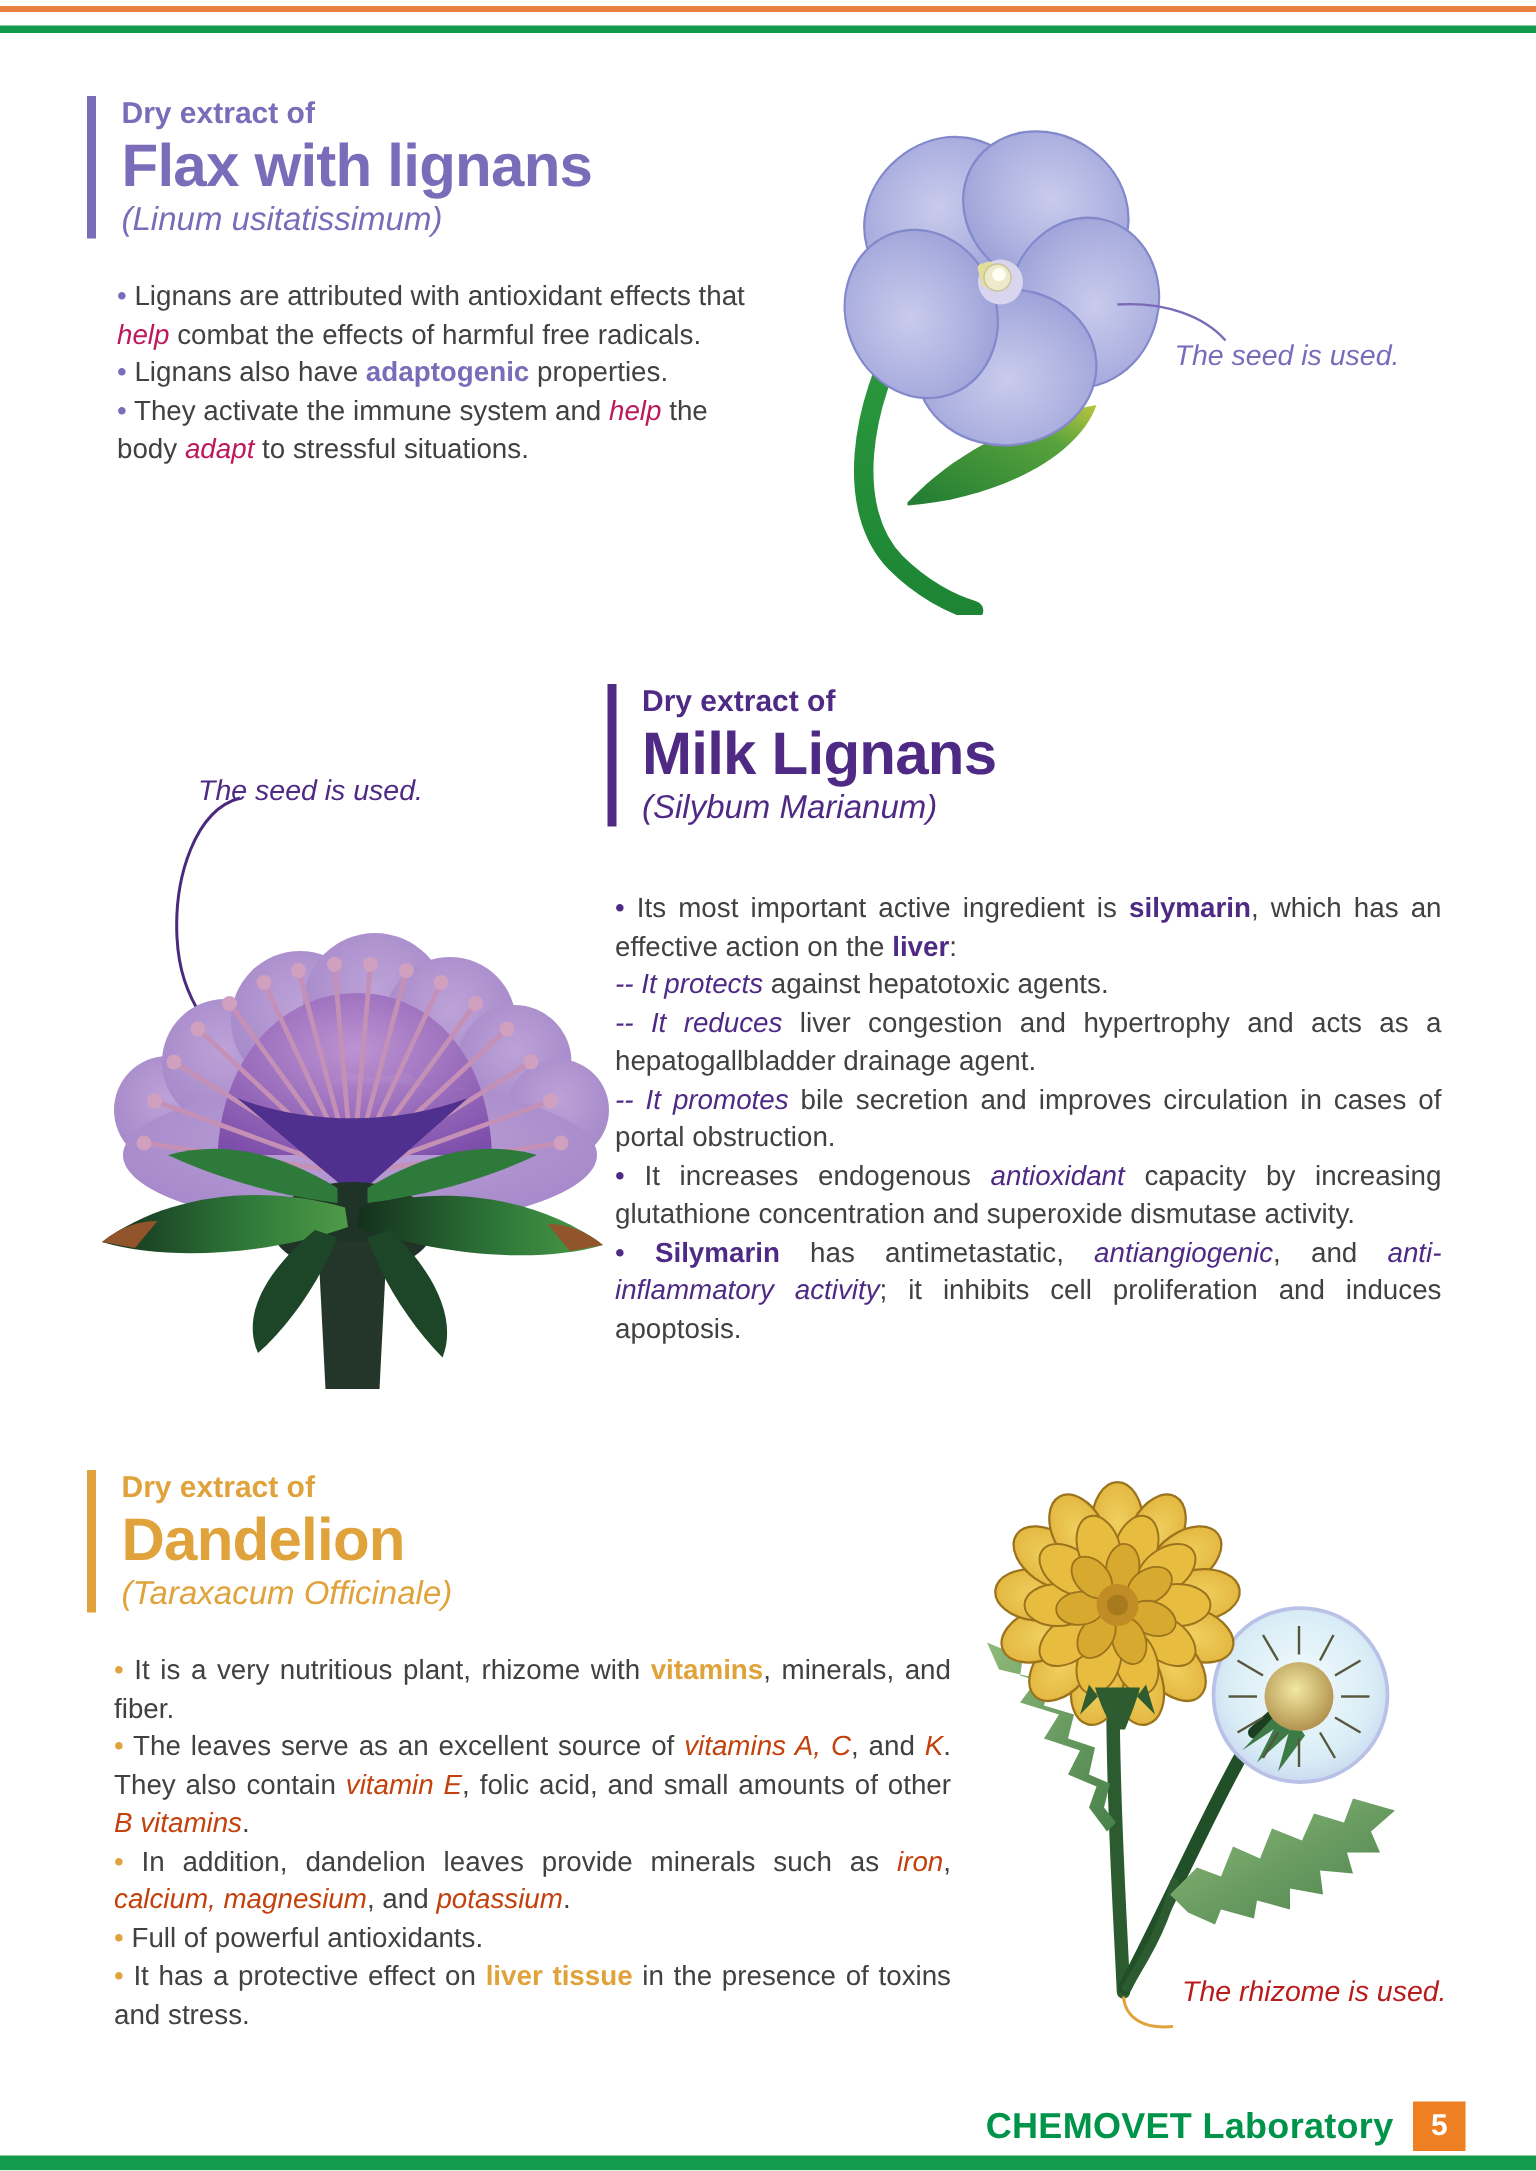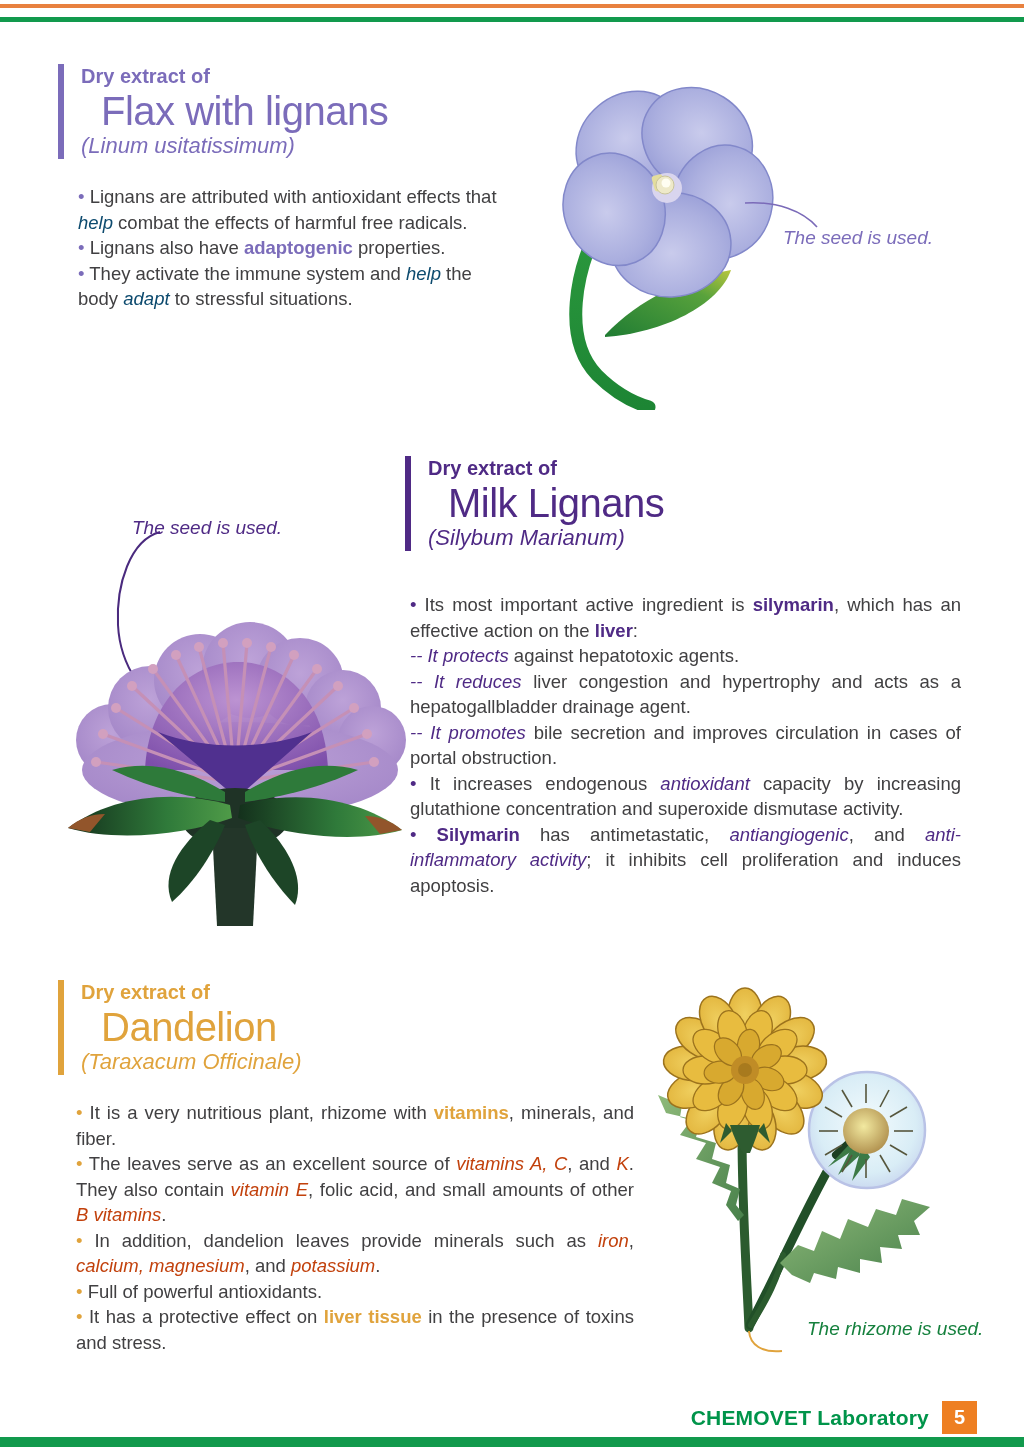--- a/index.html
+++ b/index.html
@@ -6,59 +6,59 @@
   .page{position:relative;width:1024px;height:1447px;background:#ffffff;overflow:hidden;
         font-family:"Liberation Sans", sans-serif;color:#414042;}
   .rule{position:absolute;left:0;width:100%;}
   .rule-orange{top:4px;height:4px;background:#e8813f;}
   .rule-green{top:17px;height:5px;background:#129a4d;}
   .bottom-bar{position:absolute;left:0;bottom:0;width:100%;height:10px;background:#129a4d;}
 
   .sec-header{position:absolute;display:flex;}
   .sec-header .bar{width:6px;align-self:stretch;margin-right:17px;}
   .h-kicker{font-size:20px;font-weight:bold;line-height:25px;}
-  .h-name{font-size:40px;font-weight:normal;line-height:44px;letter-spacing:-0.5px;white-space:nowrap;margin-left:20px;}
+  .h-name{font-size:40px;font-weight:bold;line-height:44px;letter-spacing:-0.5px;white-space:nowrap;}
   .h-latin{font-size:22px;font-style:italic;line-height:26px;}
 
   .hdr-flax{left:58px;top:64px;}
   .hdr-milk{left:405px;top:456px;}
   .hdr-dand{left:58px;top:980px;}
 
   .sec-flax .bar{background:#7b6cba;}  .sec-flax .h-kicker,.sec-flax .h-name,.sec-flax .h-latin{color:#7b6cba;}
   .sec-milk .bar{background:#4f2a85;}  .sec-milk .h-kicker,.sec-milk .h-name,.sec-milk .h-latin{color:#4f2a85;}
   .sec-dand .bar{background:#e0a33c;}  .sec-dand .h-kicker,.sec-dand .h-name,.sec-dand .h-latin{color:#e0a33c;}
 
   .bullets{position:absolute;font-size:18.5px;line-height:25.5px;color:#414042;}
   .bullets p{margin:0;}
   .bul-flax{left:78px;top:184px;width:436px;}
   .bul-milk{left:410px;top:592px;width:551px;text-align:justify;}
   .bul-dand{left:76px;top:1100px;width:558px;text-align:justify;}
 
-  .sec-flax .seg-i{color:#0c4a6e;font-style:italic;}
+  .sec-flax .seg-i{color:#be185d;font-style:italic;}
   .sec-flax .seg-b{color:#7b6cba;font-weight:bold;}
   .sec-flax .seg-dot{color:#7b6cba;}
   .sec-milk .seg-i{color:#4f2a85;font-style:italic;}
   .sec-milk .seg-b{color:#4f2a85;font-weight:bold;}
   .sec-milk .seg-dot{color:#4f2a85;}
   .sec-dand .seg-i{color:#c2410c;font-style:italic;}
   .sec-dand .seg-b{color:#e0a33c;font-weight:bold;}
   .sec-dand .seg-dot{color:#e0a33c;}
 
   .caption{position:absolute;font-style:italic;font-size:19px;white-space:nowrap;}
   .cap-flax{left:783px;top:227px;color:#7b6cba;}
   .cap-milk{left:132px;top:517px;color:#4f2a85;}
-  .cap-dand{left:788px;top:1318px;color:#15803d;margin-left:19px;}
+  .cap-dand{left:788px;top:1318px;color:#b91c1c;}
 
   .illus{position:absolute;}
   #flax-illus{left:545px;top:55px;}
   #milk-illus{left:60px;top:530px;}
   #dand-illus{left:630px;top:983px;}
 
   .footer{position:absolute;top:1401px;right:47px;display:flex;align-items:center;gap:13px;}
-  .footer-brand{color:#00944a;font-weight:bold;font-size:21px;letter-spacing:0.2px;}
+  .footer-brand{color:#00944a;font-weight:bold;font-size:24px;letter-spacing:0.2px;}
   .page-num{width:35px;height:33px;background:#ee7f22;color:#ffffff;font-size:20px;font-weight:bold;
             display:flex;align-items:center;justify-content:center;}
 </style>
 </head>
 <body>
 
 <div class="page">
 
   <div class="rule rule-orange"></div>
   <div class="rule rule-green"></div>

